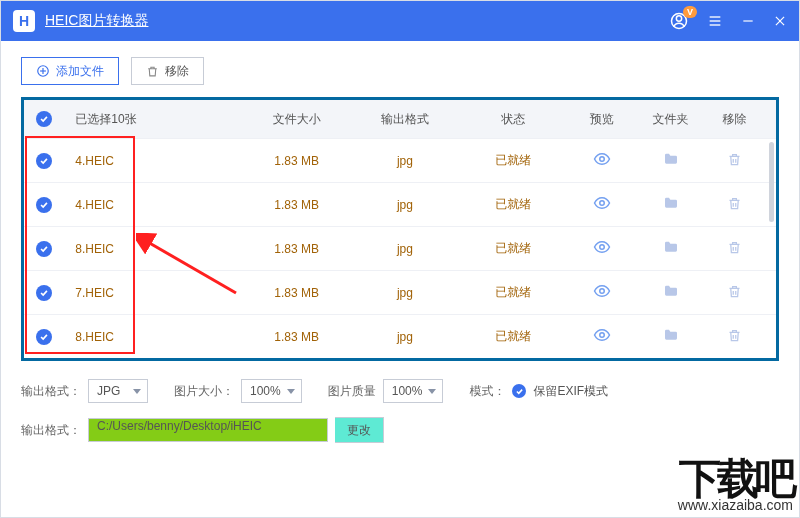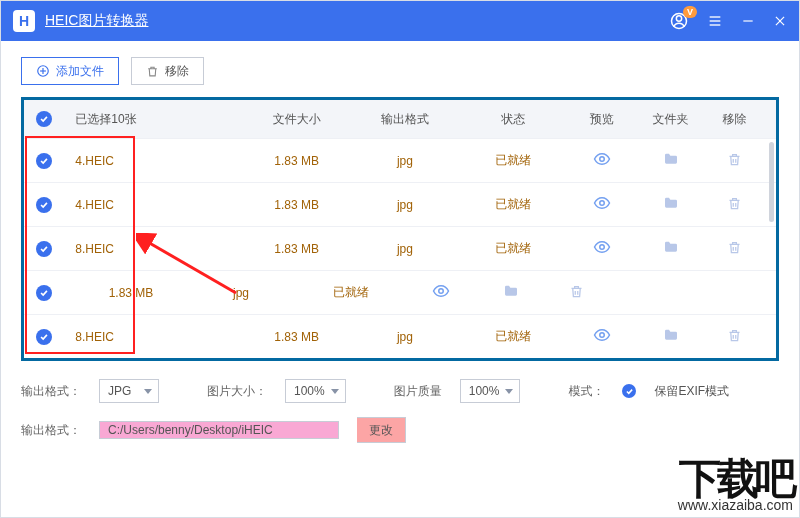--- a/index.html
+++ b/index.html
@@ -99,41 +99,41 @@
     width: 110px;
     height: 218px;
   }
   .arrow {
     position: absolute;
     left: 135px; top: 232px;
     pointer-events: none;
   }
   
   .bottom { padding: 18px 20px 10px; color: #555; font-size: 12px; }
-  .bottom .row1, .bottom .row2 { display: flex; align-items: center; gap: 18px; margin-bottom: 14px; }
+  .bottom .row1, .bottom .row2 { display: flex; align-items: center; gap: 7px; margin-bottom: 14px; }
   .label { color: #666; }
   .select {
     border: 1px solid #c7ccd6; height: 24px;
     padding: 0 20px 0 8px; display: inline-flex; align-items: center;
     position: relative; min-width: 60px; background:#fff; cursor:pointer;
   }
   .select::after {
     content: ""; position: absolute; right: 6px; top: 9px;
     border-left: 4px solid transparent;
     border-right: 4px solid transparent;
     border-top: 5px solid #8893a7;
   }
   .input-path {
-    border: 1px solid #c7ccd6; height: 18px; width: 240px;
-    padding: 0 8px; display:inline-flex; align-items:center;
-    background:#f9a8d4;
+    border: 1px solid #c7ccd6; height: 24px; width: 240px;
+    padding: 0 8px; display:inline-flex; 
+    background:#84cc16;
   }
   .btn-change {
     border: 1px solid #c7ccd6; border-left: none;
-    height: 26px; padding: 0 12px; background: #fca5a5; cursor: pointer;
+    height: 26px; padding: 0 12px; background: #5eead4; cursor: pointer;
     display:inline-flex; align-items:center;
   }
   .mode-check {
     width:14px; height:14px; border-radius:50%;
     background:#3a70ed; display:inline-flex; align-items:center; justify-content:center;
   }
   
   .watermark {
     position: absolute; right: 6px; bottom: 4px;
     font-family: "SimHei", sans-serif;
@@ -296,20 +296,21 @@
               <path d="M4 7h16M9 7V4h6v3M6 7l1 13h10l1-13M10 11v6M14 11v6"></path>
             </svg>
           </span></div>
       </div>
       <div class="row">
         <div class="col check"><span class="check-circle">
             <svg width="10" height="10" viewBox="0 0 24 24" fill="none" stroke="#fff" stroke-width="4">
               <polyline points="5 12 10 17 19 7"></polyline>
             </svg>
           </span></div>
+        <div class="col name">7.HEIC</div>
         <div class="col size">1.83 MB</div>
         <div class="col fmt">jpg</div>
         <div class="col status">已就绪</div>
         <div class="col preview"><span class="action-icon eye">
             <svg width="18" height="18" viewBox="0 0 24 24" fill="none" stroke="currentColor" stroke-width="2">
               <path d="M2 12s3.5-7 10-7 10 7 10 7-3.5 7-10 7S2 12 2 12z"></path>
               <circle cx="12" cy="12" r="3"></circle>
             </svg>
           </span></div>
         <div class="col folder"><span class="action-icon">

